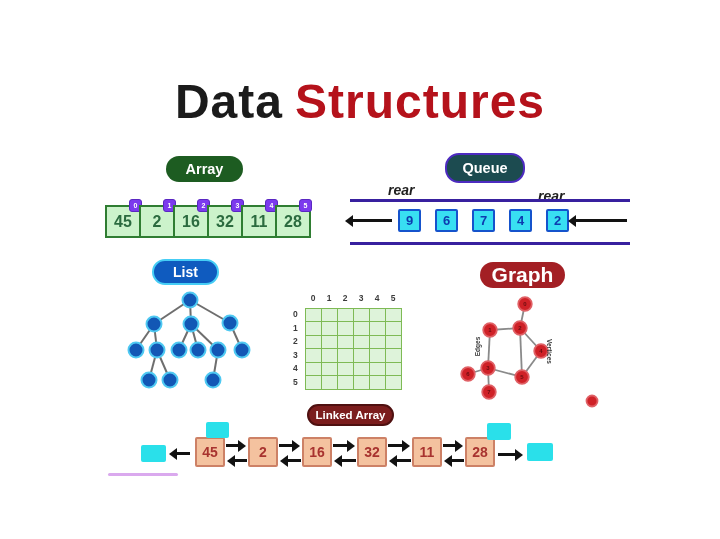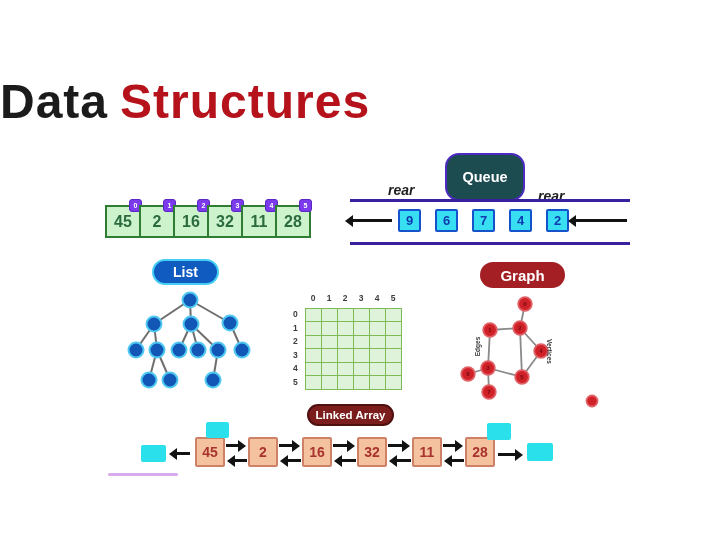--- a/index.html
+++ b/index.html
@@ -1,29 +1,29 @@
 <!DOCTYPE html>
 <html><head>
 <meta charset="utf-8">
 <style>
   html,body{margin:0;padding:0;background:#fff;}
   .canvas{position:relative;width:720px;height:539px;background:#fff;overflow:hidden;
           font-family:"Liberation Sans","DejaVu Sans",sans-serif;}
-  .title{position:absolute;top:74px;left:0;width:720px;
+  .title{position:absolute;top:74px;left:0;width:720px;text-align:center;
          font-size:48px;font-weight:700;letter-spacing:1px;color:#1b1b1b;}
   .title .accent{color:#b5121b;margin-left:12px;}
   .pill{position:absolute;display:flex;align-items:center;justify-content:center;
         color:#fff;font-weight:700;border-radius:14px;box-sizing:border-box;}
   .pill-array{left:166px;top:156px;width:77px;height:26px;background:#1d5c21;font-size:14.5px;}
-  .pill-queue{left:445px;top:153px;width:80px;height:48px;background:#1c4b50;
+  .pill-queue{left:445px;top:153px;width:80px;height:30px;background:#1c4b50;
               border:2.5px solid #4d2bc0;font-size:14.5px;}
   .pill-tree{left:152px;top:259px;width:67px;height:26px;background:#0f5bbf;
              border:2.5px solid #45cdf5;font-size:14px;}
   .pill-matrix{left:310px;top:259px;width:81px;height:25px;background:#1d5c21;font-size:14px;}
-  .pill-graph{left:480px;top:262px;width:85px;height:26px;background:#a31f24;font-size:15px;}
+  .pill-graph{left:480px;top:262px;width:85px;height:26px;background:#a31f24;font-size:21px;}
   .pill-ll{left:307px;top:404px;width:87px;height:22px;background:#7b1d1d;
            border:2px solid #4f1010;font-size:11.5px;border-radius:11px;}
   
   .array-cells{position:absolute;left:105px;top:205px;width:215px;height:33px;}
   .array-cell{position:absolute;top:0;width:36px;height:33px;box-sizing:border-box;
               background:#ccf3cb;border:2px solid #2f7d32;display:flex;align-items:center;
               justify-content:center;}
   .cell-val{font-size:16px;font-weight:700;color:#2b6b3f;}
   .idx-badge{position:absolute;top:-8px;right:-3px;width:11px;height:11px;border-radius:3px;
              background:#7c3aed;border:1px solid #5a27c2;color:#fff;font-size:7px;font-weight:700;
@@ -65,20 +65,21 @@
   .lavender-line{position:absolute;left:108px;top:473px;width:70px;height:2.5px;
                  background:#daa9ee;border-radius:2px;}
 </style>
 </head>
 <body>
 
 <div class="canvas">
 
   <div class="title"><span>Data</span><span class="accent">Structures</span></div>
 
+  <div class="pill pill-array">Array</div>
   <div class="array-cells">
       <div class="array-cell" style="left: 0px;">
         <span class="idx-badge">0</span>
         <span class="cell-val">45</span>
       </div>
       <div class="array-cell" style="left: 34px;">
         <span class="idx-badge">1</span>
         <span class="cell-val">2</span>
       </div>
       <div class="array-cell" style="left: 68px;">

